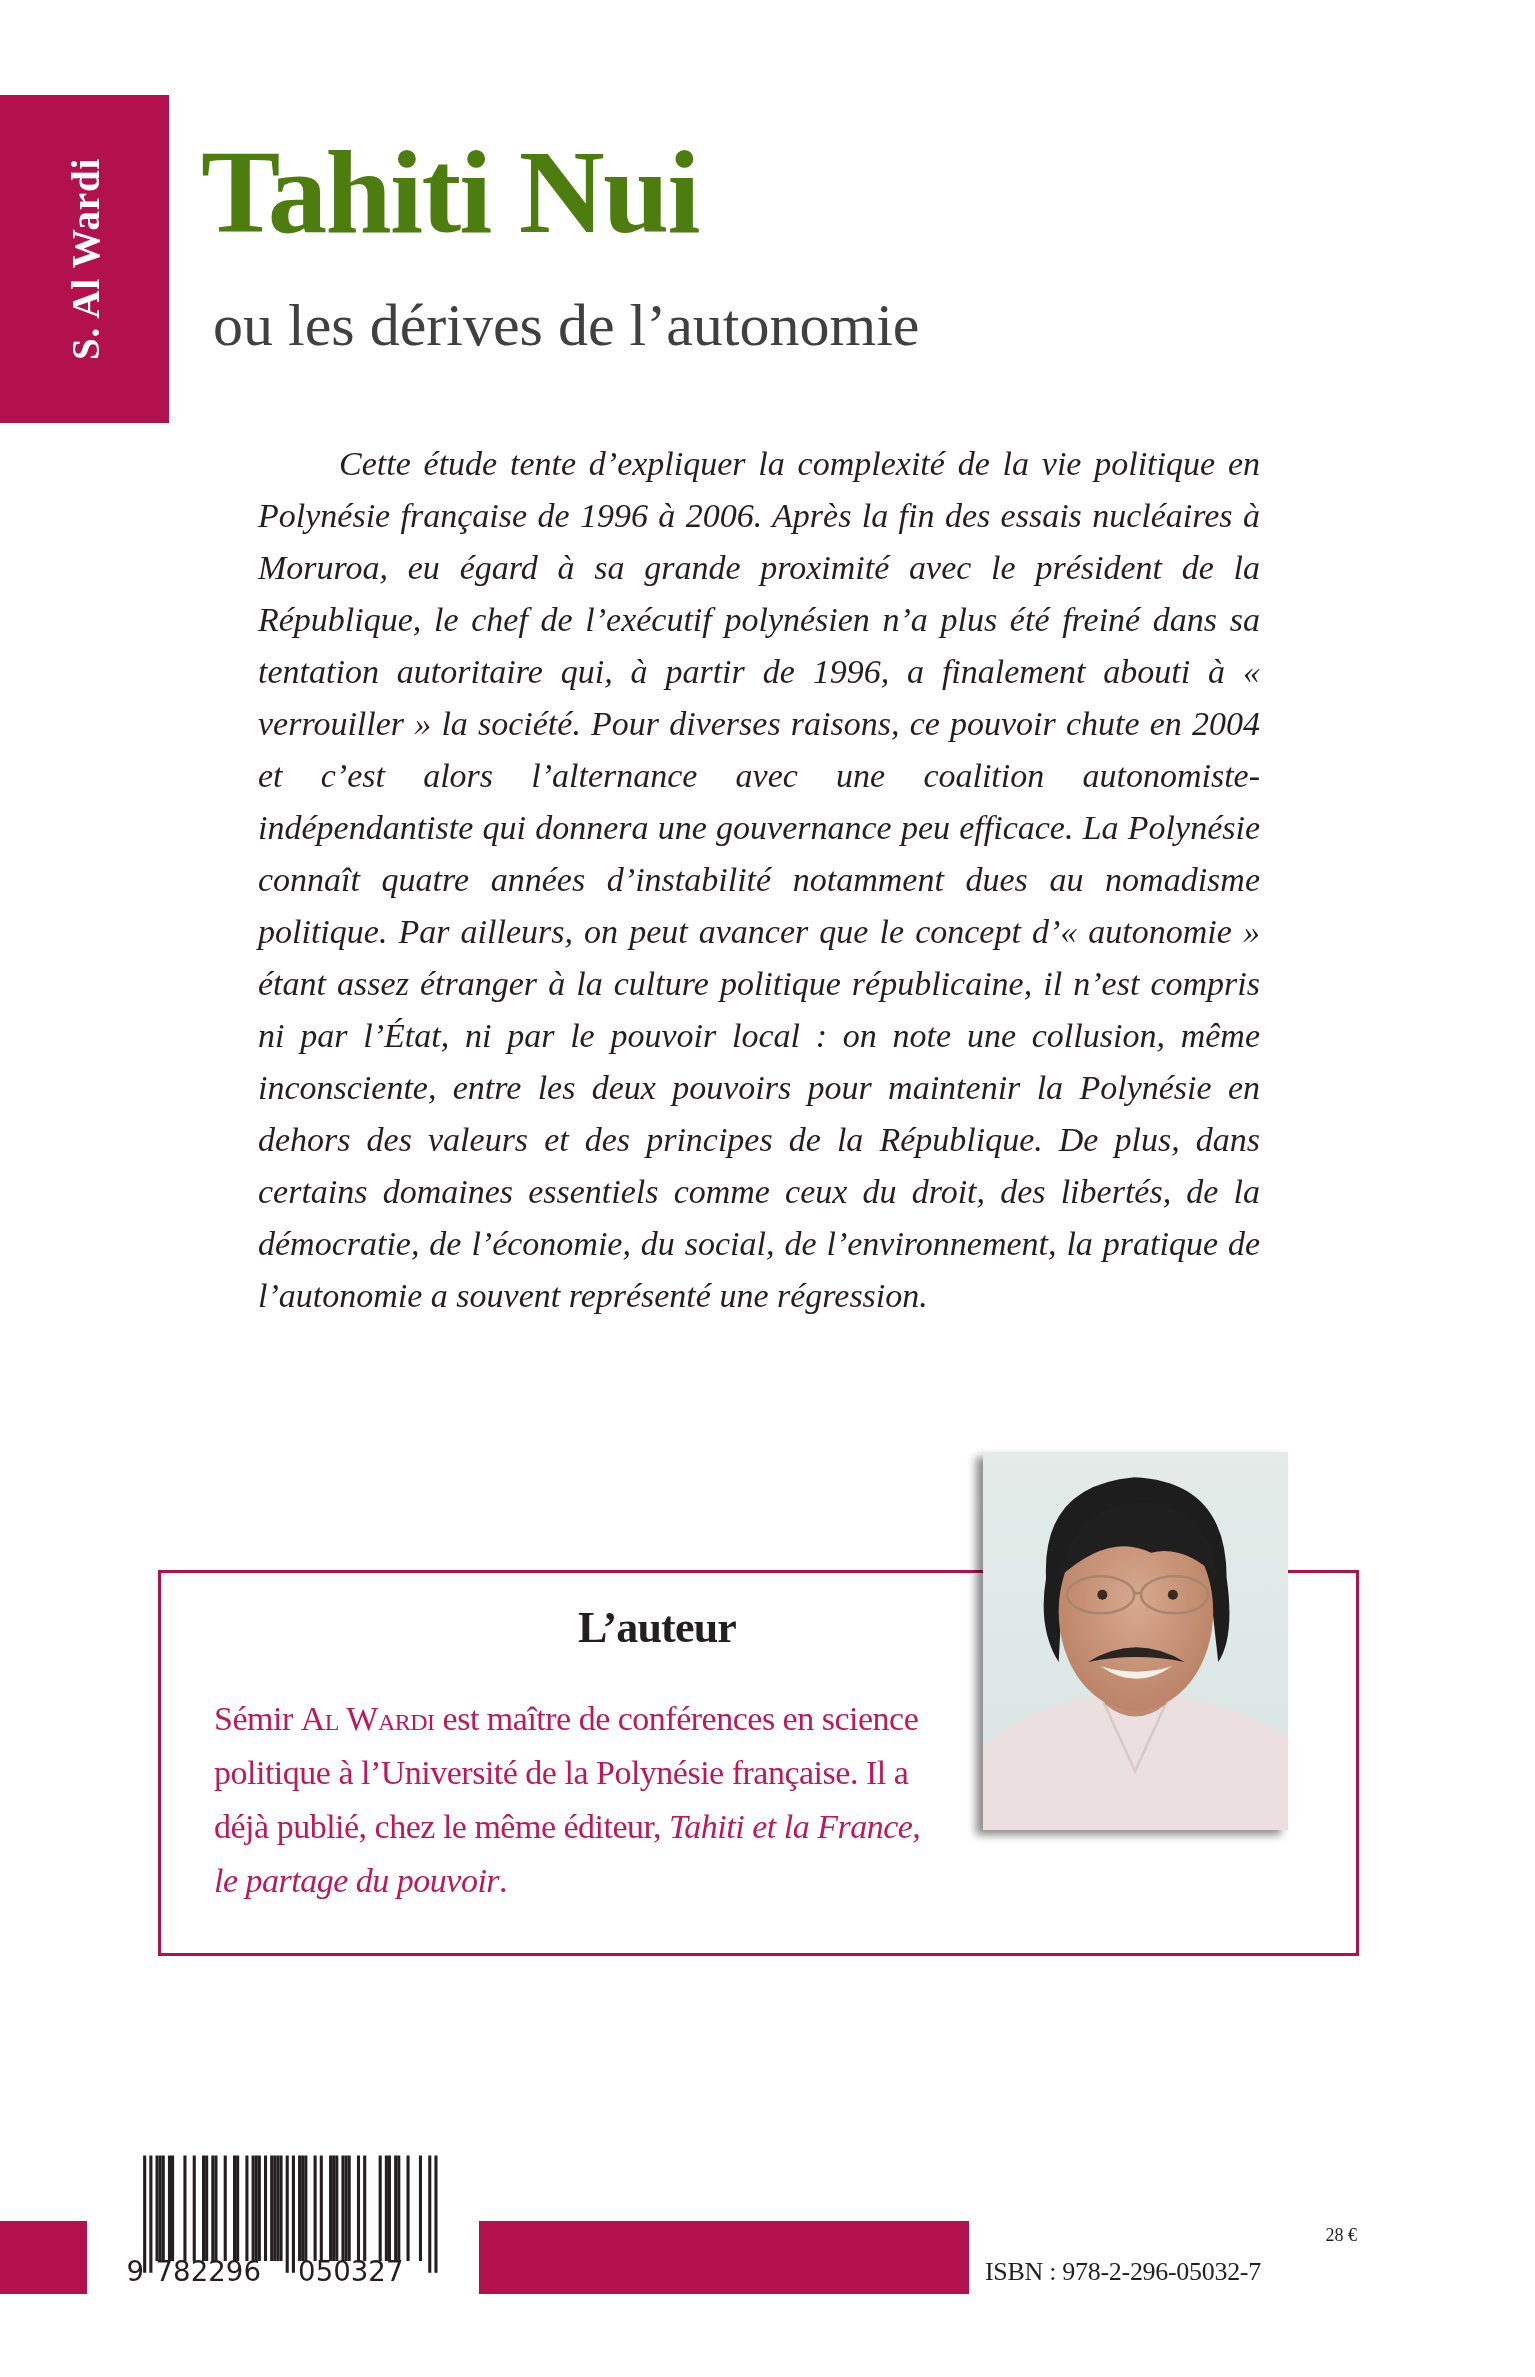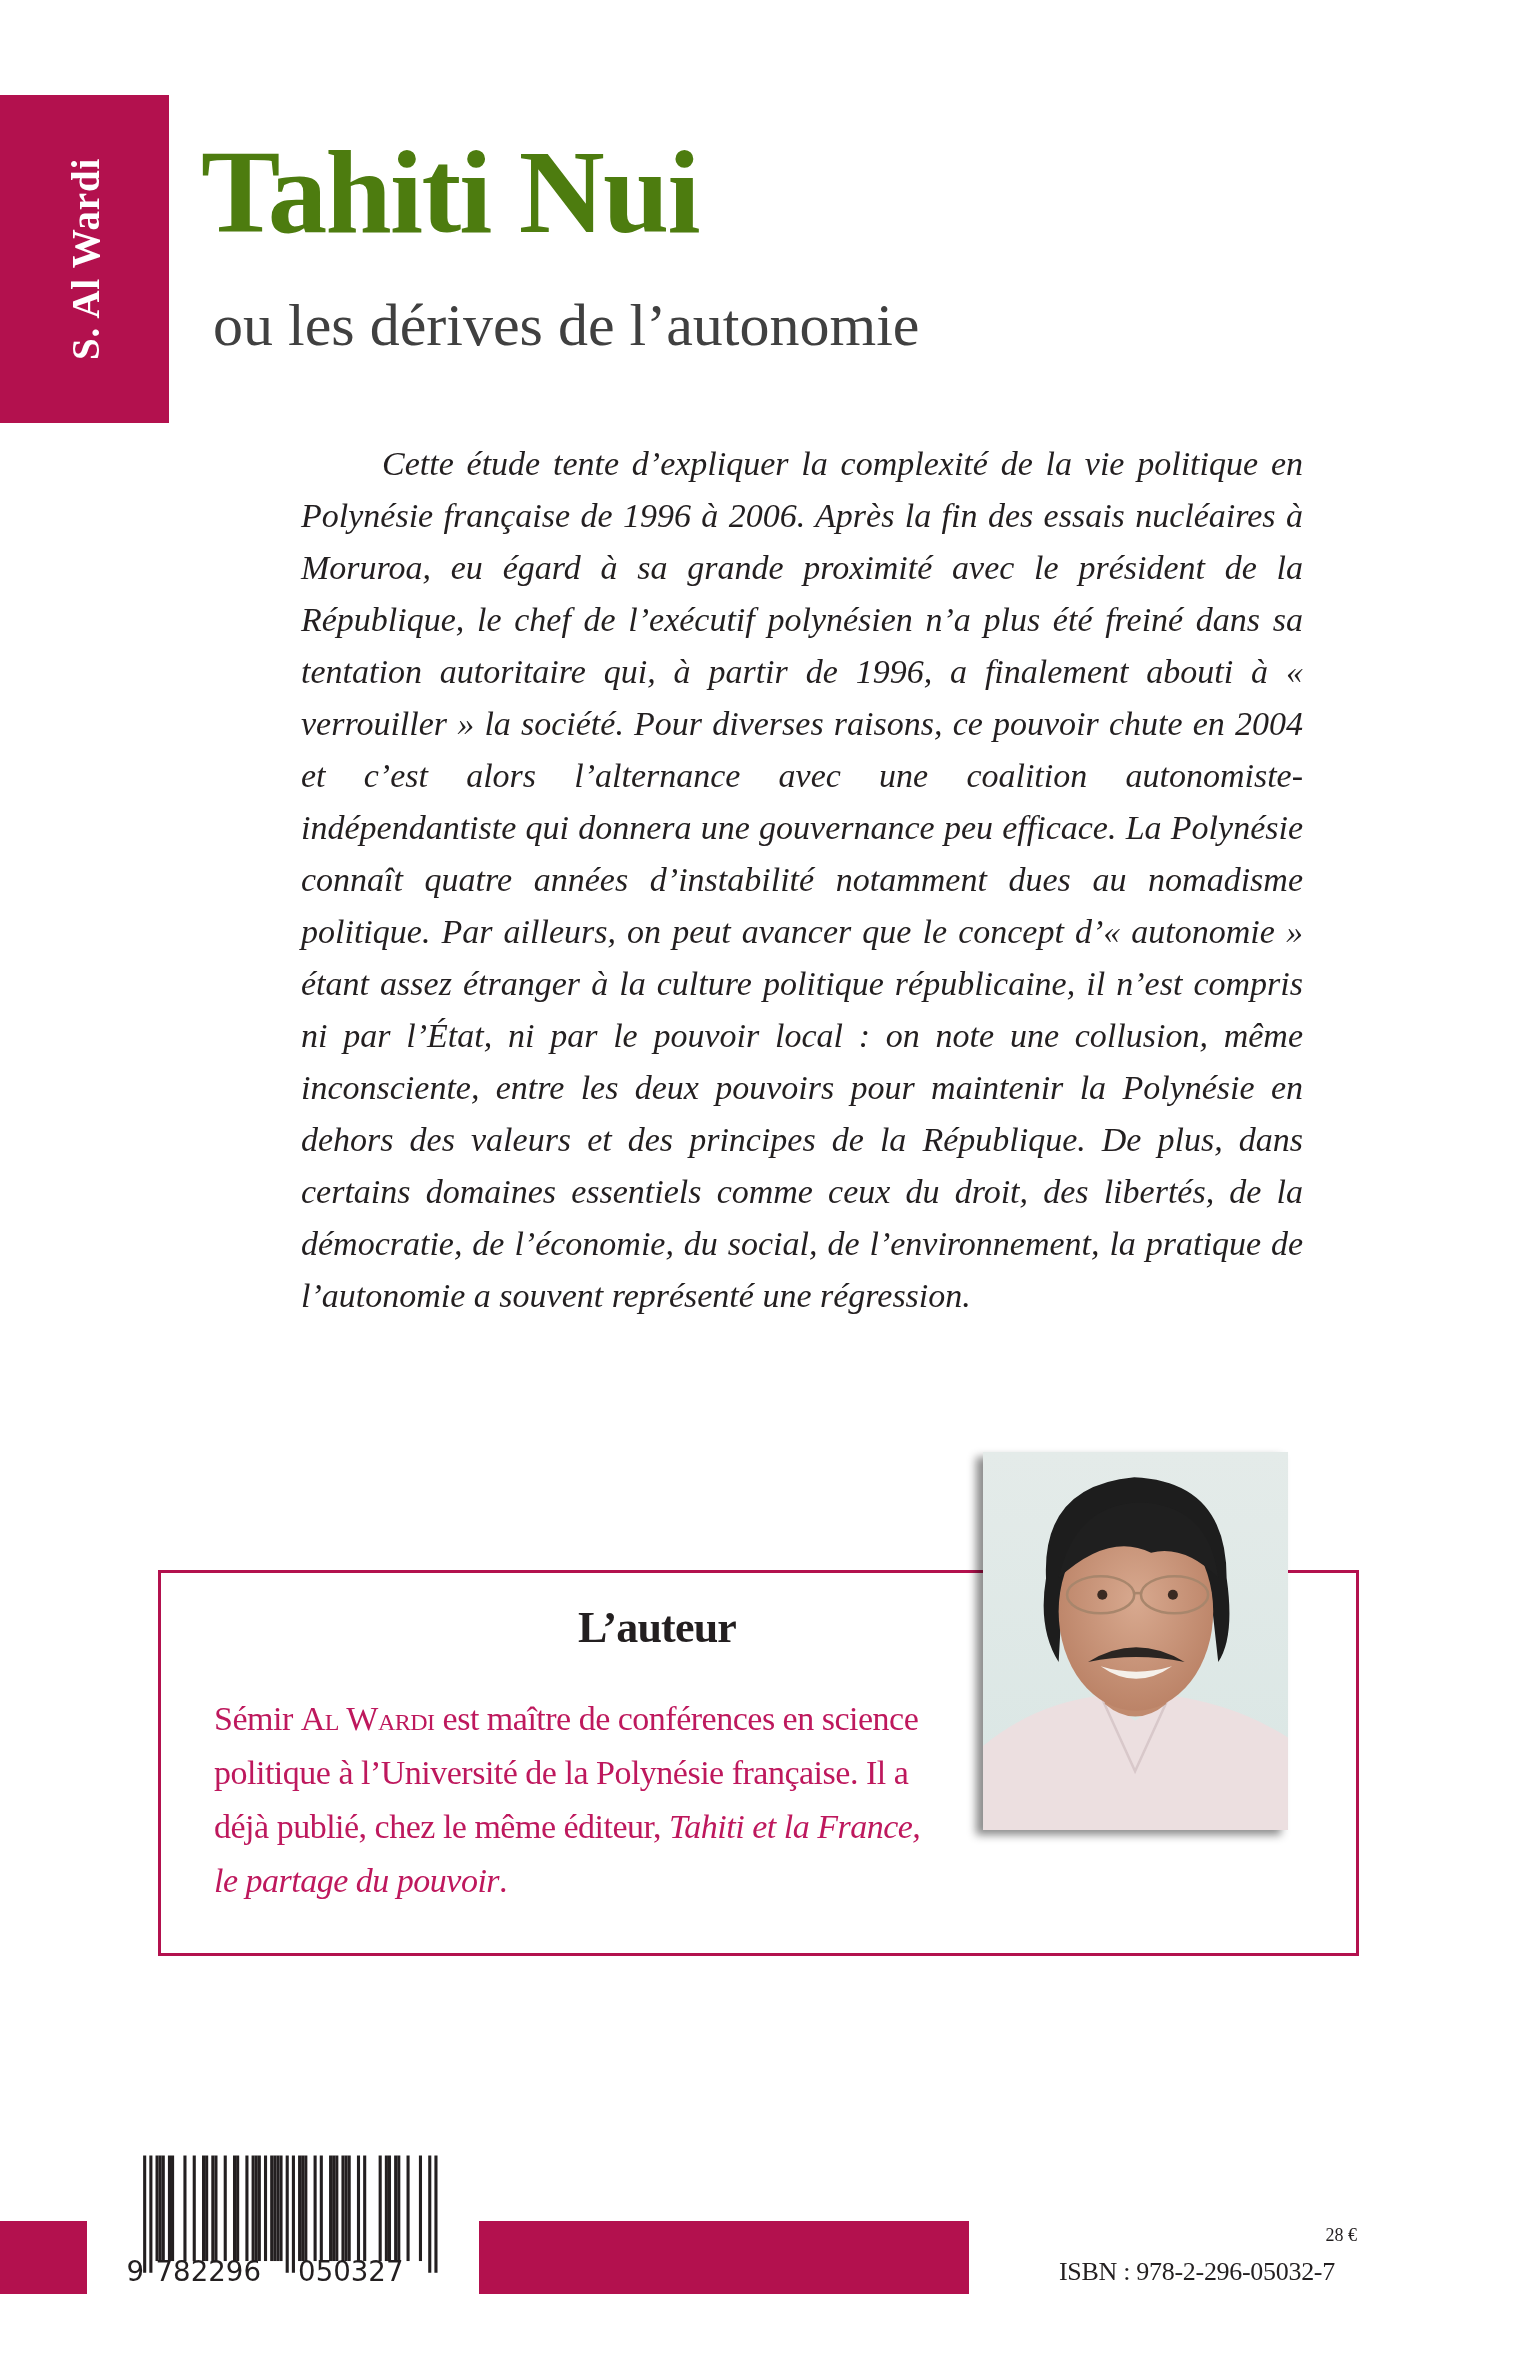--- a/index.html
+++ b/index.html
@@ -12,41 +12,41 @@
   .spine-text { position: absolute; left: 85px; top: 164px; transform: translate(-50%, -50%) rotate(-90deg);
                 white-space: nowrap; color: #ffffff; font-weight: bold; font-size: 39px; letter-spacing: 0.8px; }
 
   
   .title { left: 201px; top: 125px; font-size: 119px; font-weight: bold; line-height: 134px; white-space: nowrap;
            letter-spacing: -1.7px; color: #4d7c0f; }
   .subtitle { left: 213px; top: 287px; font-size: 60px; line-height: 76px; white-space: nowrap; color: #404040; }
 
   
   .blurb { left: 258px; top: 438px; width: 1002px; font-size: 34px; line-height: 52px; font-style: italic;
-           text-align: justify; text-indent: 81px; color: #231f20; margin-left: 43px; }
+           text-align: justify; text-indent: 81px; color: #231f20; }
 
   
   .author-box { left: 158px; top: 1570px; width: 1195px; height: 380px; border: 3.4px solid #B3114E; }
   .author-heading { left: 161px; width: 992px; top: 1598px; font-size: 44px; font-weight: bold; line-height: 59px;
                     text-align: center; letter-spacing: -0.8px; }
   .author-bio { left: 214px; top: 1692px; width: 721px; font-size: 34px; line-height: 54px; color: #be185d;
                 letter-spacing: -0.5px; }
   .author-bio .sc { font-variant: small-caps; }
   .author-bio .book { font-style: italic; }
 
   
   .photo { left: 983px; top: 1452px; width: 305px; height: 378px; overflow: hidden;
            box-shadow: -6.7px 5px 8.4px rgba(0,0,0,0.45); background: #dfe8e6; }
 
   
   .red-block-left { left: 0; top: 2221px; width: 87px; height: 73px; background: #B3114E; }
   .red-block-mid { left: 479px; top: 2221px; width: 490px; height: 73px; background: #B3114E; }
   .barcode { left: 126px; top: 2153px; width: 319px; height: 134px; }
   .price { left: 1174px; width: 183px; top: 2220px; font-size: 18px; line-height: 30px; text-align: right; }
-  .isbn { left: 1059px; top: 2257px; font-size: 26px; line-height: 30px; white-space: nowrap; letter-spacing: -0.3px; }
+  .isbn { left: 985px; top: 2257px; font-size: 26px; line-height: 30px; white-space: nowrap; letter-spacing: -0.3px; }
 </style>
 </head>
 <body>
 
 <div class="abs spine-tab">
   <div class="spine-text">S. Al Wardi</div>
 </div>
 
 <div class="abs title">Tahiti Nui</div>
 <div class="abs subtitle">ou les dérives de l’autonomie</div>

